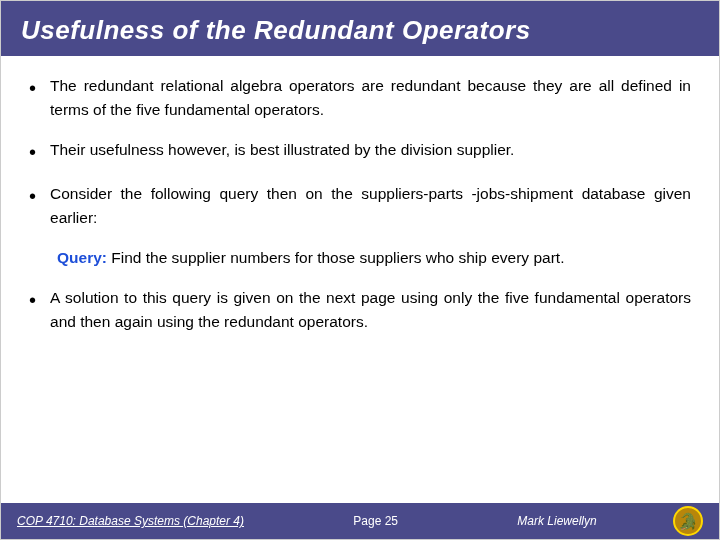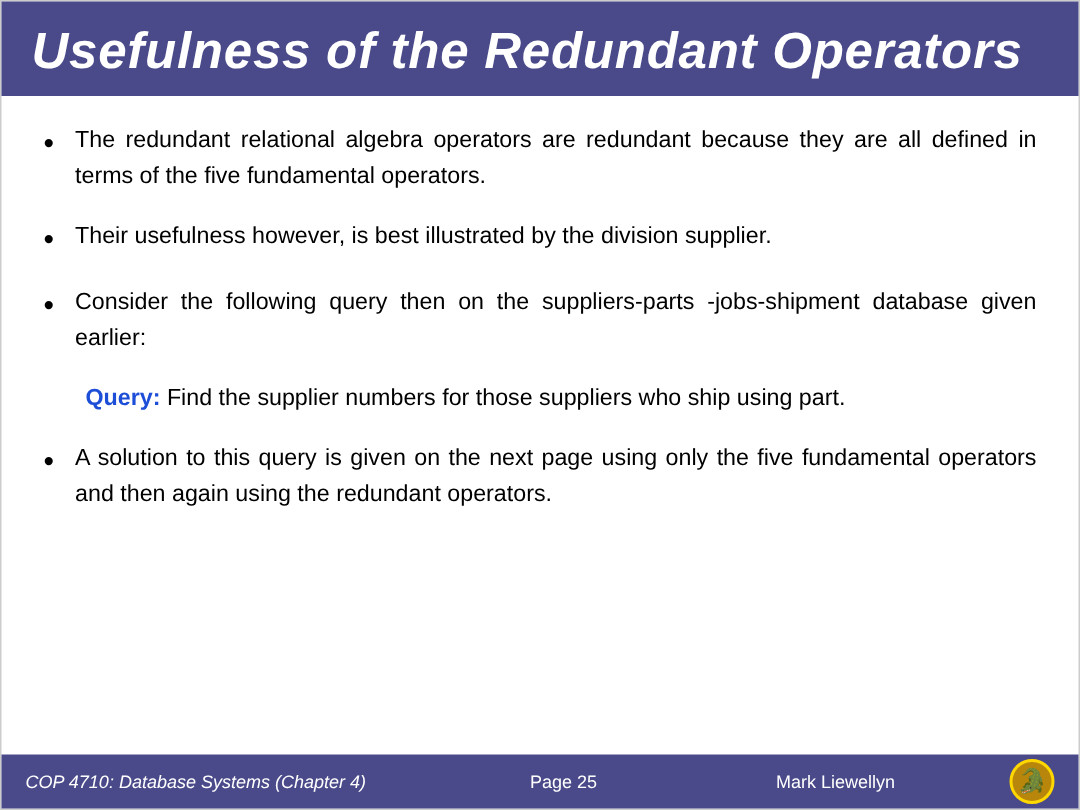--- a/index.html
+++ b/index.html
@@ -18,21 +18,21 @@
       background: #fff;
       display: flex;
       flex-direction: column;
       border: 1px solid #ccc;
     }
 
     .slide-header {
       background: #4a4a8a;
       color: #fff;
       padding: 14px 20px 10px 20px;
-      font-size: 34px;
+      font-size: 26px;
       font-weight: bold;
       font-style: italic;
       letter-spacing: 0.5px;
     }
 
     .slide-content {
       flex: 1;
       padding: 18px 28px 10px 28px;
       display: flex;
       flex-direction: column;
@@ -78,28 +78,30 @@
       justify-content: space-between;
       align-items: center;
       padding: 6px 16px;
       color: #fff;
       font-size: 12px;
       height: 36px;
     }
 
     .footer-left {
       font-style: italic;
+      text-decoration: underline;
     }
 
     .footer-center {
       text-align: center;
       padding-left: 33px;
     }
 
     .footer-right {
+      font-style: italic;
       margin-left: 43px;
     }
 
     .footer-logo {
       width: 30px;
       height: 30px;
       background: #b8860b;
       border-radius: 50%;
       display: flex;
       align-items: center;
@@ -130,21 +132,21 @@
       <span class="bullet-dot">•</span>
       <span class="bullet-text">Their usefulness however, is best illustrated by the division supplier.</span>
     </div>
 
     <div class="bullet-item">
       <span class="bullet-dot">•</span>
       <span class="bullet-text">Consider the following query then on the suppliers-parts -jobs-shipment database given earlier:</span>
     </div>
 
     <div class="query-block">
-      <span class="query-label">Query:</span><span>  Find the supplier numbers for those suppliers who ship using part.</span>
+      <span class="query-label">Query:</span><span>  Find the supplier numbers for those suppliers who ship every part.</span>
     </div>
 
     <div class="bullet-item">
       <span class="bullet-dot">•</span>
       <span class="bullet-text">A solution to this query is given on the next page using only the five fundamental operators and then again using the redundant operators.</span>
     </div>
 
   </div>
 
   <div class="slide-footer">

